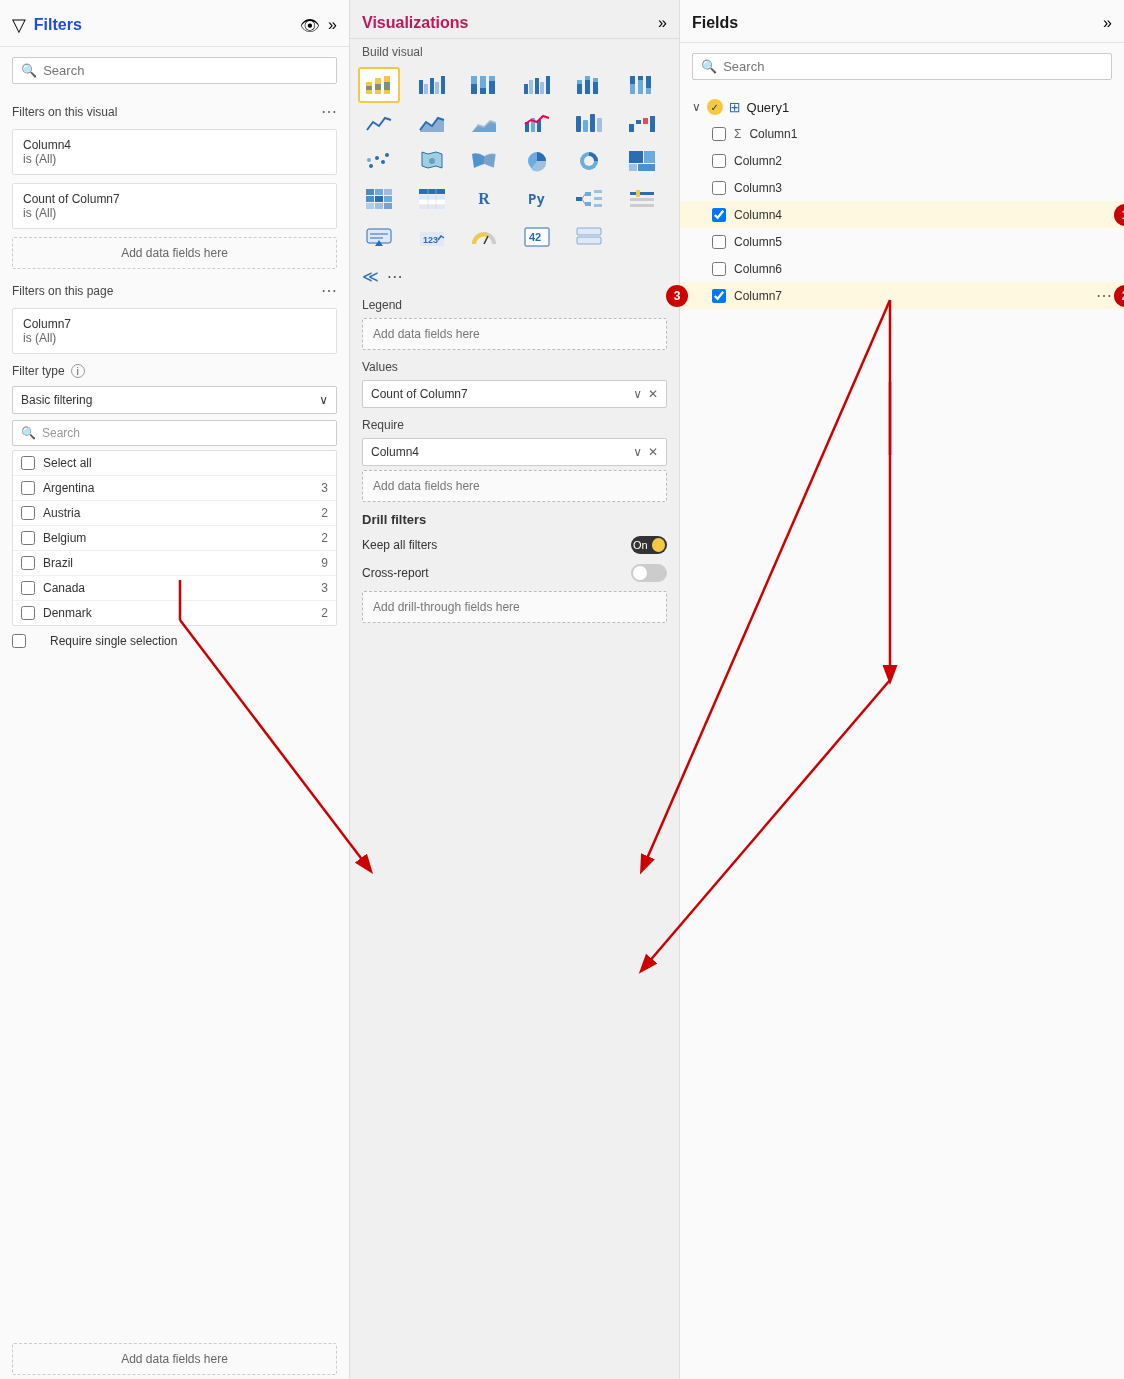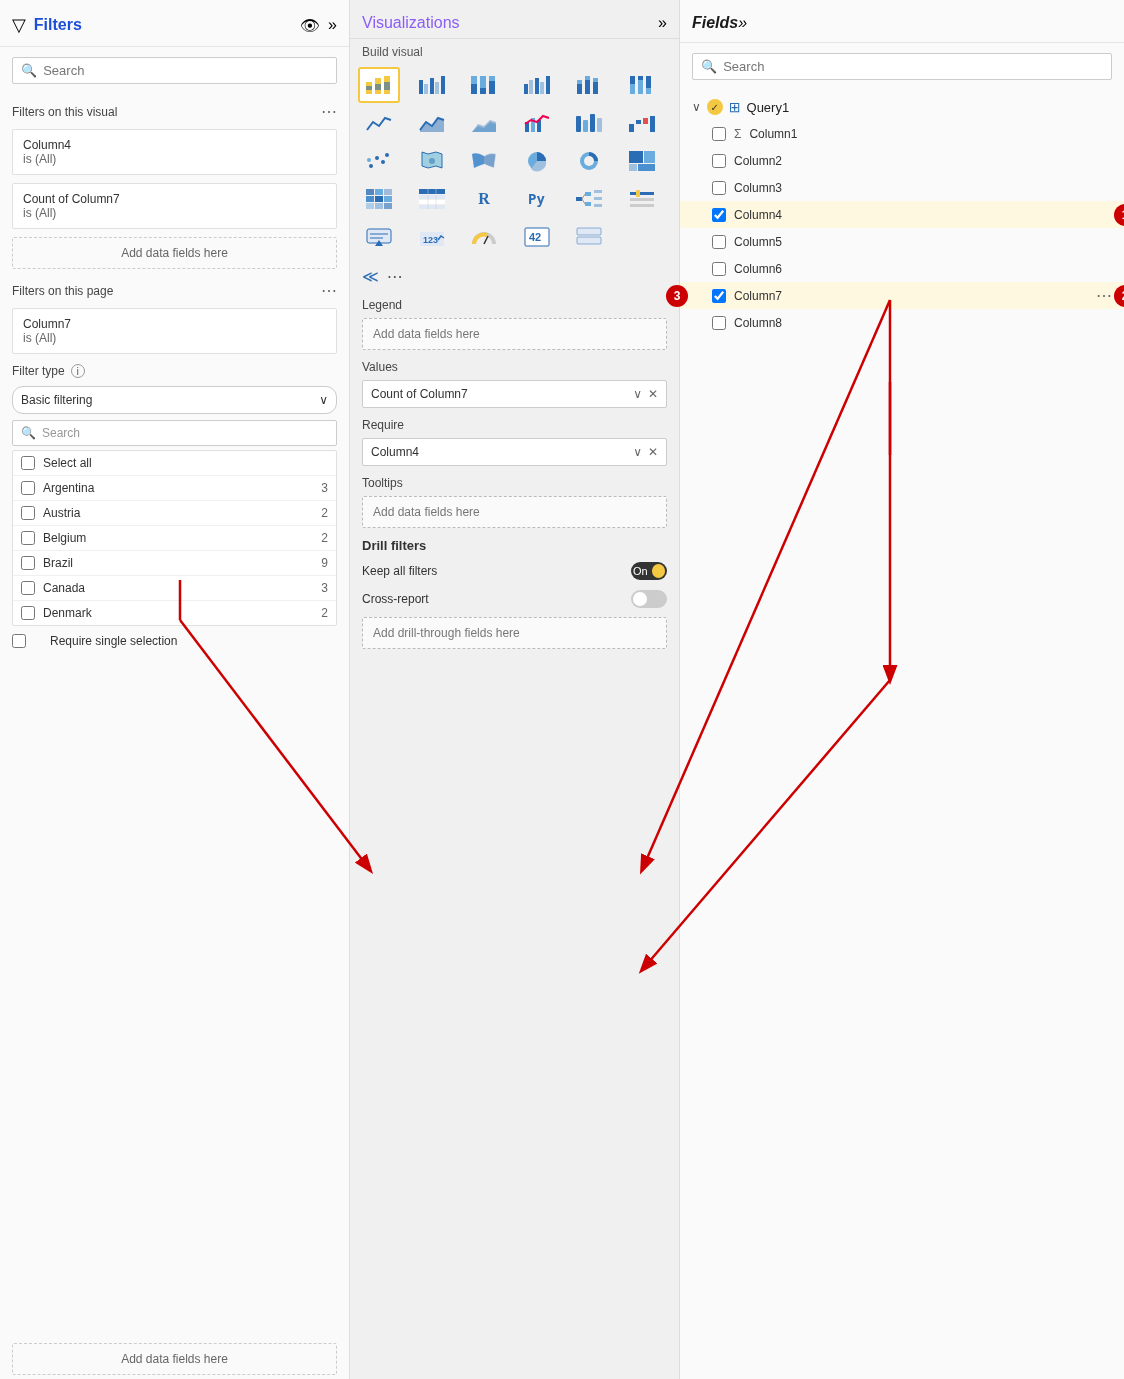--- a/index.html
+++ b/index.html
@@ -108,21 +108,21 @@
       align-items: center;
       justify-content: center;
       cursor: default;
     }
     .filter-dropdown {
       display: flex;
       align-items: center;
       justify-content: space-between;
       margin: 2px 12px 6px 12px;
       border: 1px solid #ccc;
-      border-radius: 11px;
+      border-radius: 2px;
       padding: 6px 8px;
       background: #fff;
       cursor: pointer;
       font-size: 12px;
       color: #333;
     }
 
     
     .filter-search {
       display: flex;
@@ -177,22 +177,22 @@
     }
     .viz-header {
       display: flex;
       align-items: center;
       justify-content: space-between;
       padding: 14px 12px 6px 12px;
       border-bottom: 1px solid #ddd;
     }
     .viz-header-title {
       font-size: 16px;
-      font-weight: 400;
-      color: #8b5cf6;
+      font-weight: 700;
+      color: #be185d;
     }
     .build-visual-label {
       font-size: 12px;
       color: #555;
       padding: 6px 12px 4px 12px;
     }
 
     
     .icon-grid {
       display: grid;
@@ -319,23 +319,23 @@
     .fields-panel {
       flex: 1;
       background: #fafafa;
       display: flex;
       flex-direction: column;
       min-width: 0;
     }
     .fields-header {
       display: flex;
       align-items: center;
+      justify-content: space-between;
       padding: 14px 12px 10px 12px;
       border-bottom: 1px solid #e5e5e5;
-      font-style: italic;
     }
     .fields-header-title {
       font-size: 16px;
       font-weight: 600;
       color: #1a1a1a;
     }
     .fields-search {
       display: flex;
       align-items: center;
       margin: 10px 12px;
@@ -811,21 +811,20 @@
 
     <div class="viz-section-label">Require</div>
     <div class="viz-field-filled">
       <span>Column4</span>
       <div class="field-actions">
         <span>∨</span>
         <span>✕</span>
       </div>
     </div>
 
-    <div class="viz-section-label">Tooltips</div>
     <div class="viz-field-zone">
       <span>Add data fields here</span>
     </div>
 
     <div class="drill-through-label">Drill filters</div>
 
     <div class="toggle-row">
       <span>Keep all filters</span>
       <div class="toggle-on">
         <span class="toggle-label">On</span>
@@ -906,25 +905,20 @@
       <div class="field-item highlighted" style="position:relative;">
         <input type="checkbox" checked="" style="">
         <span class="field-name">Column7</span>
         <span class="field-dots" style="visibility:visible;">⋯</span>
 
         <span style="position:absolute; left:-14px; top:50%; transform:translateY(-50%); width:22px; height:22px; background:#c00; border-radius:50%; color:#fff; font-size:12px; font-weight:700; display:flex; align-items:center; justify-content:center; z-index:10;">3</span>
 
         <span style="position:absolute; right:-12px; top:50%; transform:translateY(-50%); width:22px; height:22px; background:#c00; border-radius:50%; color:#fff; font-size:12px; font-weight:700; display:flex; align-items:center; justify-content:center; z-index:10;">2</span>
       </div>
 
-      <div class="field-item">
-        <input type="checkbox" style="">
-        <span class="field-name">Column8</span>
-        <span class="field-dots">⋯</span>
-      </div>
     </div>
   </div>
 
   <svg class="arrows-overlay" width="1124" height="1379" xmlns="http://www.w3.org/2000/svg">
 
     <line x1="890" y1="382" x2="890" y2="680" stroke="#c00" stroke-width="2.5" marker-end="url(#arrowhead)"></line>
     <line x1="890" y1="680" x2="642" y2="970" stroke="#c00" stroke-width="2.5" marker-end="url(#arrowhead)"></line>
 
     <line x1="890" y1="455" x2="890" y2="300" stroke="#c00" stroke-width="2.5"></line>
     <line x1="890" y1="300" x2="642" y2="870" stroke="#c00" stroke-width="2.5" marker-end="url(#arrowhead)"></line>

